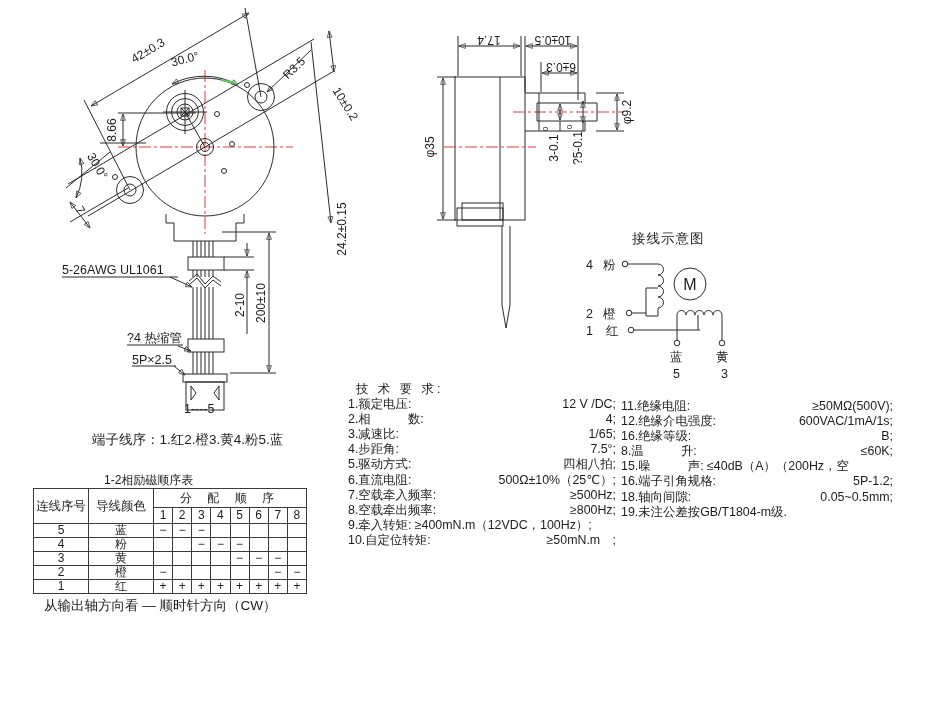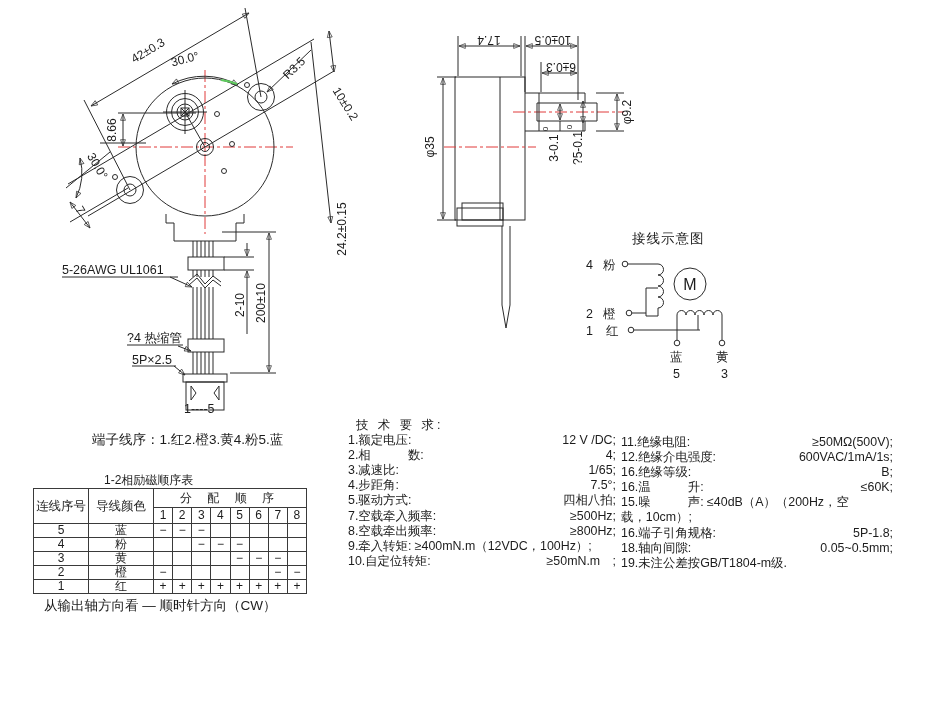--- a/index.html
+++ b/index.html
@@ -7,21 +7,21 @@
           font-family:"Liberation Sans","DejaVu Sans",sans-serif;color:#1c1c1c;}
   .canvas svg{position:absolute;left:0;top:0;}
   svg line,svg path,svg circle,svg rect,svg polyline{stroke:#2b2b2b;stroke-width:1;fill:none;}
   svg .cl{stroke:#e03a3a;stroke-dasharray:12 3 3 3;}
   svg .grn{stroke:#5ecb5e;stroke-width:2;}
   svg .fillw{fill:#fff;}
   svg text{font-family:"Liberation Sans","DejaVu Sans",sans-serif;fill:#1c1c1c;stroke:none;}
   .dim{font-size:12px;}
   .lbl{font-size:12.5px;}
   .ov{position:absolute;white-space:pre;}
-  .tcol{position:absolute;font-size:12.4px;line-height:15.1px;margin-top:36px;}
+  .tcol{position:absolute;font-size:12.4px;line-height:15.1px;}
   .tline{display:flex;justify-content:space-between;white-space:pre;}
   .ttitle{letter-spacing:3px;padding-left:8px;}
   table.exc{border-collapse:collapse;table-layout:fixed;font-size:12px;text-align:center;}
   table.exc td,table.exc th{border:1px solid #3a3a3a;padding:0;font-weight:normal;
         height:13px;line-height:13px;overflow:hidden;}
   table.exc .h1{height:18px;line-height:18px;letter-spacing:6px;}
   table.exc .h2{height:15px;line-height:15px;}
   table.exc .side{font-size:12.4px;}
 </style>
 </head>
@@ -350,31 +350,31 @@
 
 <div class="ov" style="left:44px;top:597px;font-size:13.5px;">从输出轴方向看 — 顺时针方向（CW）</div>
 
 <div class="tcol" style="left:348px;top:382px;width:268px;">
   <div class="tline ttitle">技 术 要 求:</div>
   <div class="tline"><span class="l">1.额定电压:</span><span class="v">12 V /DC;</span></div>
   <div class="tline"><span class="l">2.相　　　数:</span><span class="v">4;</span></div>
   <div class="tline"><span class="l">3.减速比:</span><span class="v">1/65;</span></div>
   <div class="tline"><span class="l">4.步距角:</span><span class="v">7.5°;</span></div>
   <div class="tline"><span class="l">5.驱动方式:</span><span class="v">四相八拍;</span></div>
+  <div class="tline"><span class="l">6.直流电阻:</span><span class="v">500Ω±10%（25℃）;</span></div>
   <div class="tline"><span class="l">7.空载牵入频率:</span><span class="v">≥500Hz;</span></div>
   <div class="tline"><span class="l">8.空载牵出频率:</span><span class="v">≥800Hz;</span></div>
   <div class="tline"><span class="l">9.牵入转矩: ≥400mN.m（12VDC，100Hz）;</span><span class="v"></span></div>
   <div class="tline"><span class="l">10.自定位转矩:</span><span class="v">≥50mN.m　;</span></div>
 </div>
 
 <div class="tcol" style="left:621px;top:399px;width:272px;">
   <div class="tline"><span class="l">11.绝缘电阻:</span><span class="v">≥50MΩ(500V);</span></div>
   <div class="tline"><span class="l">12.绝缘介电强度:</span><span class="v">600VAC/1mA/1s;</span></div>
   <div class="tline"><span class="l">16.绝缘等级:</span><span class="v">B;</span></div>
-  <div class="tline"><span class="l">16.温　　　升:</span><span class="v">≤60K;</span></div>
+  <div class="tline"><span class="l">8.温　　　升:</span><span class="v">≤60K;</span></div>
   <div class="tline"><span class="l">15.噪　　　声: ≤40dB（A）（200Hz，空</span><span class="v"></span></div>
-  <div class="tline"><span class="l">载，10cm）;</span><span class="v"></span></div>
-  <div class="tline"><span class="l">16.端子引角规格:</span><span class="v">5P-1.8;</span></div>
+  <div class="tline"><span class="l">16.端子引角规格:</span><span class="v">5P-1.2;</span></div>
   <div class="tline"><span class="l">18.轴向间隙:</span><span class="v">0.05~0.5mm;</span></div>
   <div class="tline"><span class="l">19.未注公差按GB/T1804-m级.</span><span class="v"></span></div>
 </div>
 
 </div>
 
 </body></html>

